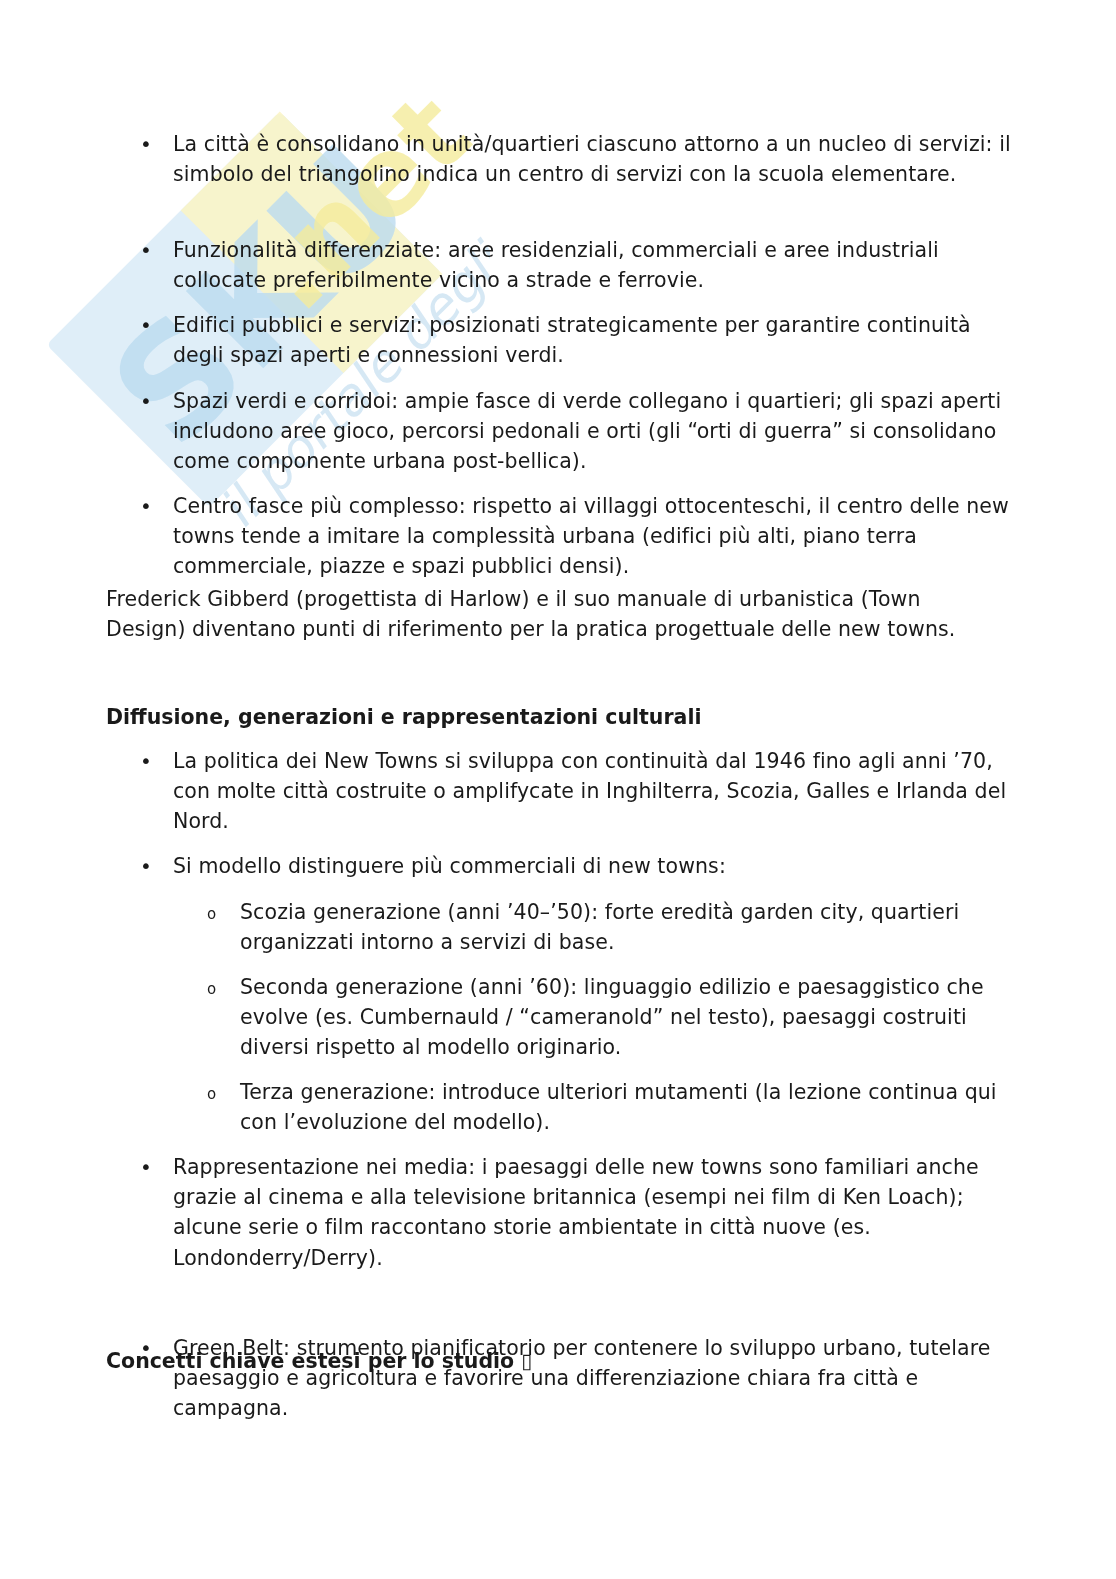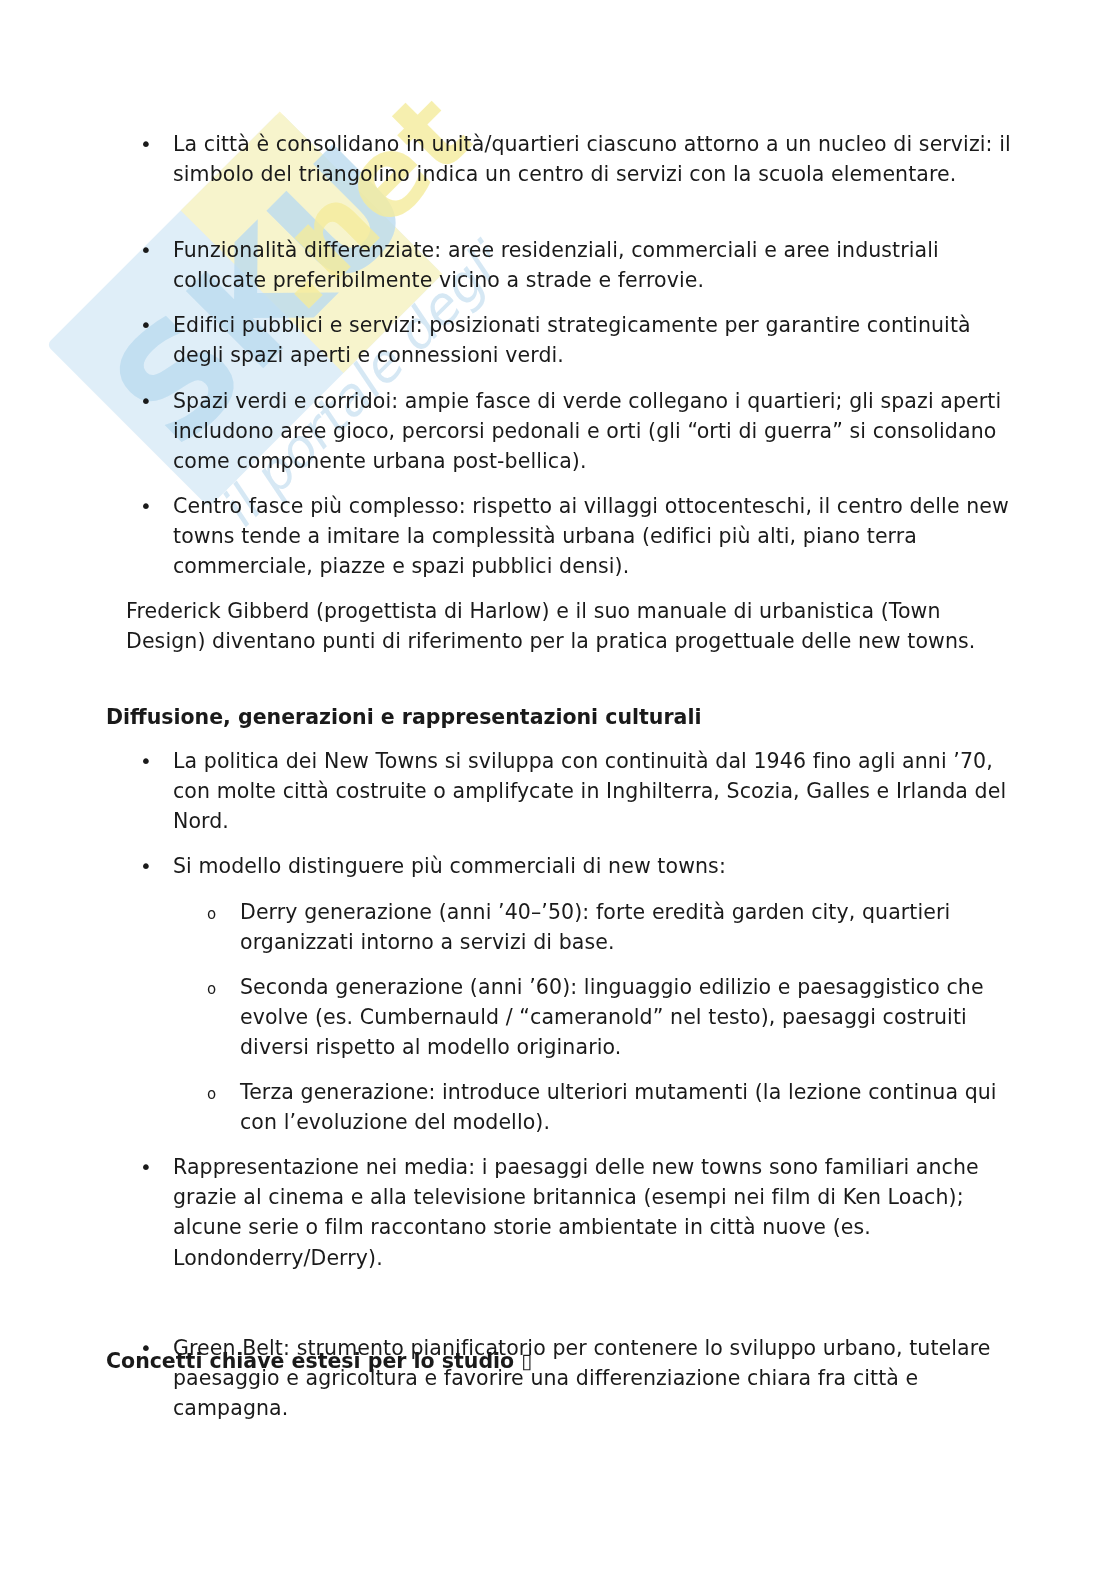--- a/index.html
+++ b/index.html
@@ -107,37 +107,37 @@
   <div class="block bullet-item" style="top:386px;">
     <span class="bullet-dot">•</span>
     <b>Spazi verdi e corridoi</b><span>: ampie fasce di verde collegano i quartieri; gli spazi aperti includono aree gioco, percorsi pedonali e orti (gli “orti di guerra” si consolidano come componente urbana post-bellica).</span>
   </div>
 
   <div class="block bullet-item" style="top:491px;">
     <span class="bullet-dot">•</span>
     <b>Centro fasce più complesso</b><span>: rispetto ai villaggi ottocenteschi, il centro delle new towns tende a imitare la complessità urbana (edifici più alti, piano terra commerciale, piazze e spazi pubblici densi).</span>
   </div>
 
-  <div class="block para" style="top:596px;margin-left:20px;">Frederick Gibberd (progettista di Harlow) e il suo manuale di urbanistica (Town Design) diventano punti di riferimento per la pratica progettuale delle new towns.</div>
+  <div class="block para" style="top:584px;">Frederick Gibberd (progettista di Harlow) e il suo manuale di urbanistica (Town Design) diventano punti di riferimento per la pratica progettuale delle new towns.</div>
 
   <div class="heading" style="top:702px;">Diffusione, generazioni e rappresentazioni culturali</div>
 
   <div class="block bullet-item" style="top:746px;">
     <span class="bullet-dot">•</span>
     <span>La politica dei New Towns si sviluppa con continuità dal 1946 fino agli anni ’70, con molte città costruite o amplifycate in Inghilterra, Scozia, Galles e Irlanda del Nord.</span>
   </div>
 
   <div class="block bullet-item" style="top:851px;">
     <span class="bullet-dot">•</span>
     <span>Si modello distinguere </span><b>più commerciali</b><span> di new towns:</span>
   </div>
 
   <div class="block sub-item" style="top:897px;">
     <span class="sub-dot">o</span>
-    <b>Derry generazione</b><span> (anni ’40–’50): forte eredità garden city, quartieri organizzati intorno a servizi di base.</span>
+    <b>Scozia generazione</b><span> (anni ’40–’50): forte eredità garden city, quartieri organizzati intorno a servizi di base.</span>
   </div>
 
   <div class="block sub-item" style="top:972px;">
     <span class="sub-dot">o</span>
     <b>Seconda generazione</b><span> (anni ’60): linguaggio edilizio e paesaggistico che evolve (es. Cumbernauld / “cameranold” nel testo), paesaggi costruiti diversi rispetto al modello originario.</span>
   </div>
 
   <div class="block sub-item" style="top:1077px;">
     <span class="sub-dot">o</span>
     <b>Terza generazione</b><span>: introduce ulteriori mutamenti (la lezione continua qui con l’evoluzione del modello).</span>

